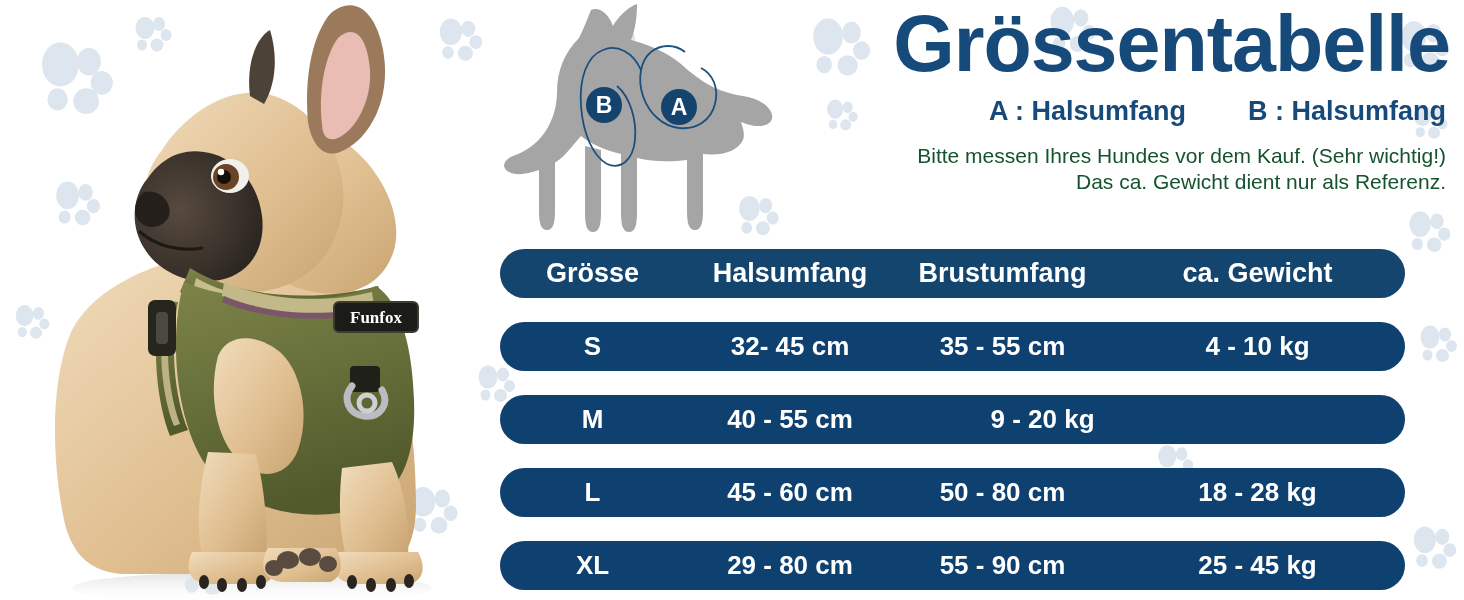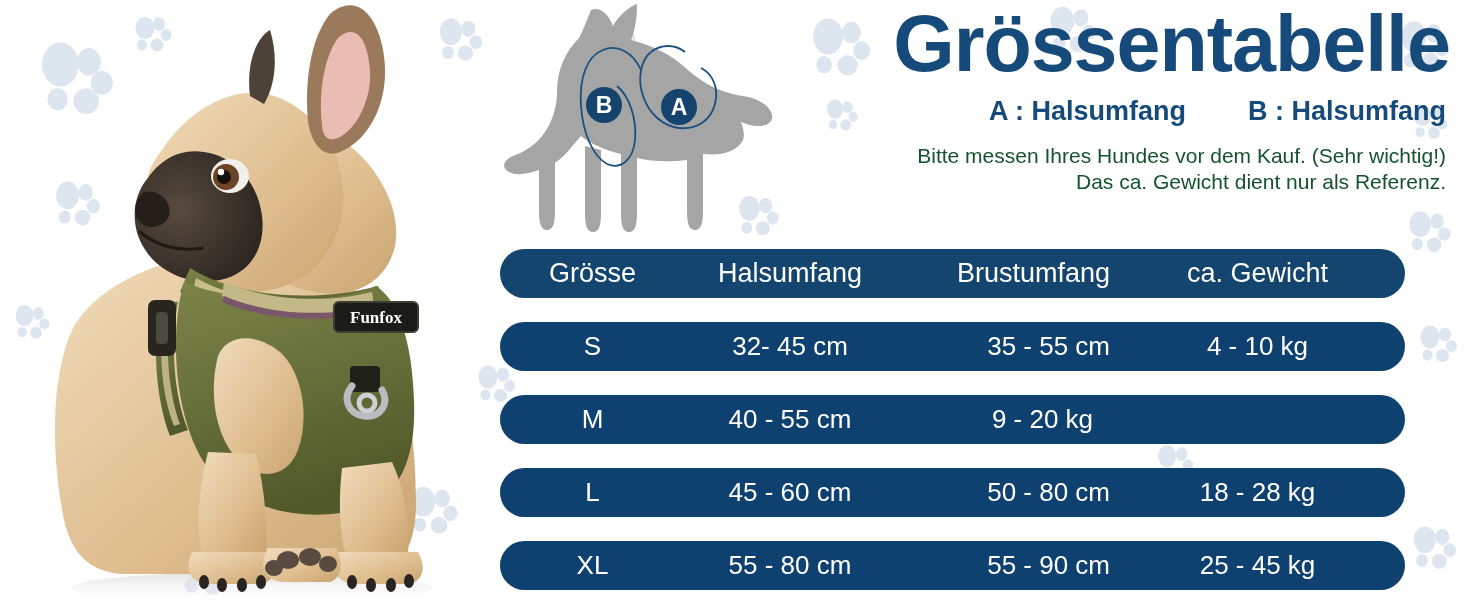--- a/index.html
+++ b/index.html
@@ -122,30 +122,30 @@
     align-items: center;
     background: #0f4170;
     border-radius: 26px;
     height: 49px;
     margin-bottom: 24px;
     box-sizing: border-box;
   }
   .row.header-row { background: #13456f; }
   .cell {
     color: #ffffff;
-    font-weight: normal;
+    font-weight: bold;
     text-align: center;
     white-space: nowrap;
     font-family: "Liberation Sans", sans-serif;
   }
   .header-row .cell { font-size: 27px; }
   .body-row .cell { font-size: 26px; }
   .c-size   { width: 185px; }
   .c-neck   { width: 210px; text-align: center; }
-  .c-chest  { width: 215px; text-align: right; }
+  .c-chest  { width: 215px; }
   .c-weight { width: 295px; }
 </style>
 </head>
 <body>
 
 <div id="root">
 
   <div class="paw-layer">
     <svg class="paw" style="left:30px;  top:35px;  width:92px;  height:92px;" viewBox="0 0 100 100">
         <g fill="#dde5ee">
@@ -521,19 +521,19 @@
 
     <div class="row body-row">
       <div class="cell c-size">L</div>
       <div class="cell c-neck">45 - 60 cm</div>
       <div class="cell c-chest">50 - 80 cm</div>
       <div class="cell c-weight">18 - 28 kg</div>
     </div>
 
     <div class="row body-row">
       <div class="cell c-size">XL</div>
-      <div class="cell c-neck">55 - 80 cm</div>
+      <div class="cell c-neck">29 - 80 cm</div>
       <div class="cell c-chest">55 - 90 cm</div>
       <div class="cell c-weight">25 - 45 kg</div>
     </div>
   </div>
 
 </div>
 
 </body></html>

